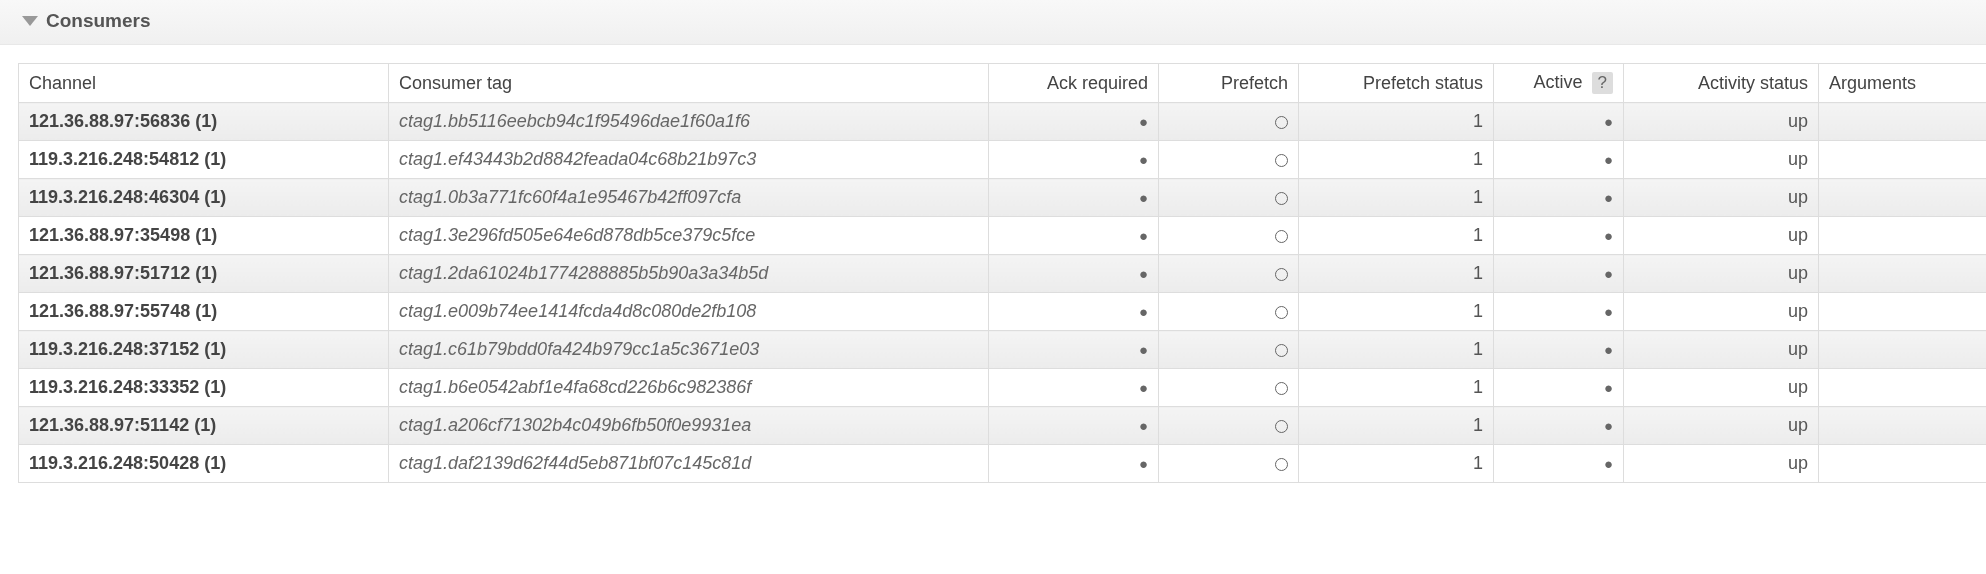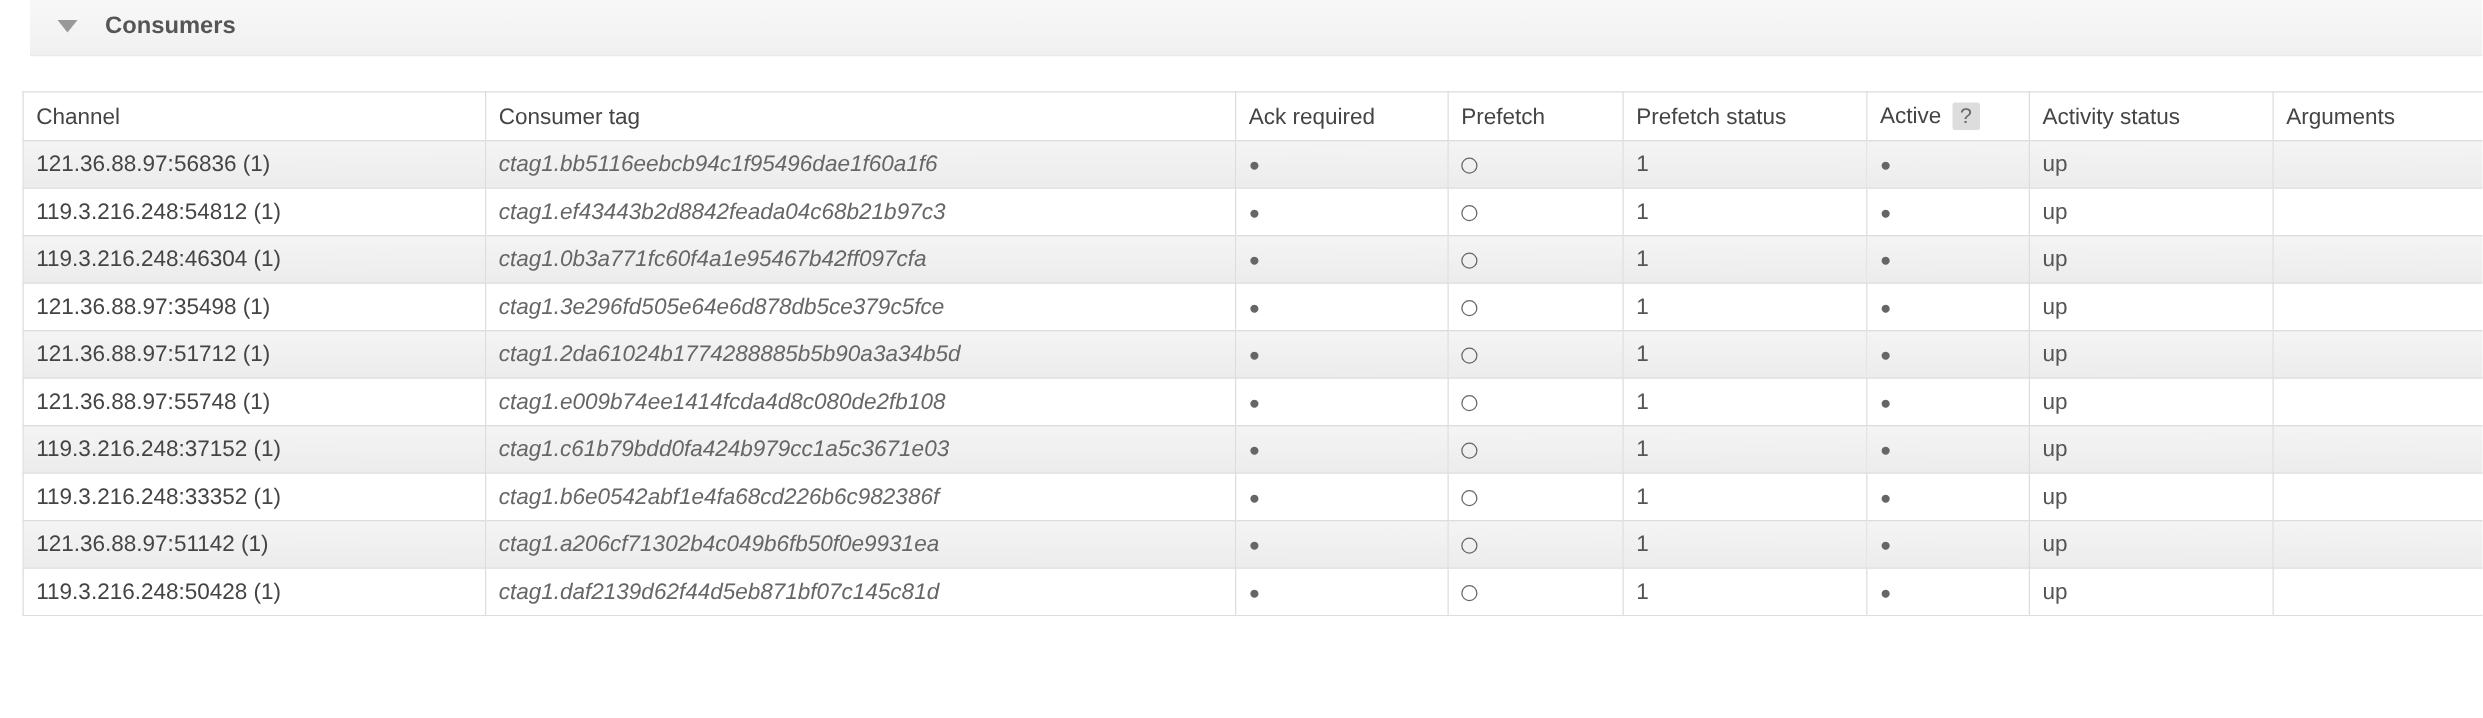--- a/index.html
+++ b/index.html
@@ -12,67 +12,65 @@
     }
     .section {
       width: 1986px;
     }
     .section-header {
       background: linear-gradient(#f8f8f8, #f0f0f0);
       border-bottom: 1px solid #e8e8e8;
       padding: 10px 18px 12px 22px;
       display: flex;
       align-items: center;
-      gap: 22px;
-      margin-left: 24px;
+      gap: 8px;
     }
     .section-header .caret {
       width: 0; height: 0;
       border-left: 8px solid transparent;
       border-right: 8px solid transparent;
       border-top: 10px solid #999;
       cursor: pointer;
     }
     .section-header .title {
       font-weight: bold;
       color: #555;
       font-size: 19px;
     }
     .table-wrap {
       padding: 18px 18px 0 18px;
-      margin-top: 10px;
     }
     table {
       border-collapse: collapse;
       width: 100%;
       table-layout: fixed;
     }
     th, td {
       border: 1px solid #ddd;
       padding: 8px 10px;
       text-align: left;
       font-size: 18px;
       color: #555;
       white-space: nowrap;
       overflow: hidden;
     }
     th {
       font-weight: normal;
       background: #fff;
       color: #444;
     }
-    th.center, td.center { text-align: left; }
+    th.center, td.center { text-align: right; }
     tbody tr:nth-child(odd) td {
       background: linear-gradient(#f4f4f4, #ececec);
     }
     tbody tr:nth-child(even) td {
       background: #fff;
     }
     td.channel-cell {
-      font-weight: normal;
+      font-weight: bold;
       color: #444;
       cursor: pointer;
     }
     td.tag-cell { color: #666; font-style: italic; }
     .dot-filled { color: #666; font-size: 15px; }
     .dot-open {
       display: inline-block;
       width: 13px; height: 13px;
       border: 1.6px solid #666;
       border-radius: 50%;

